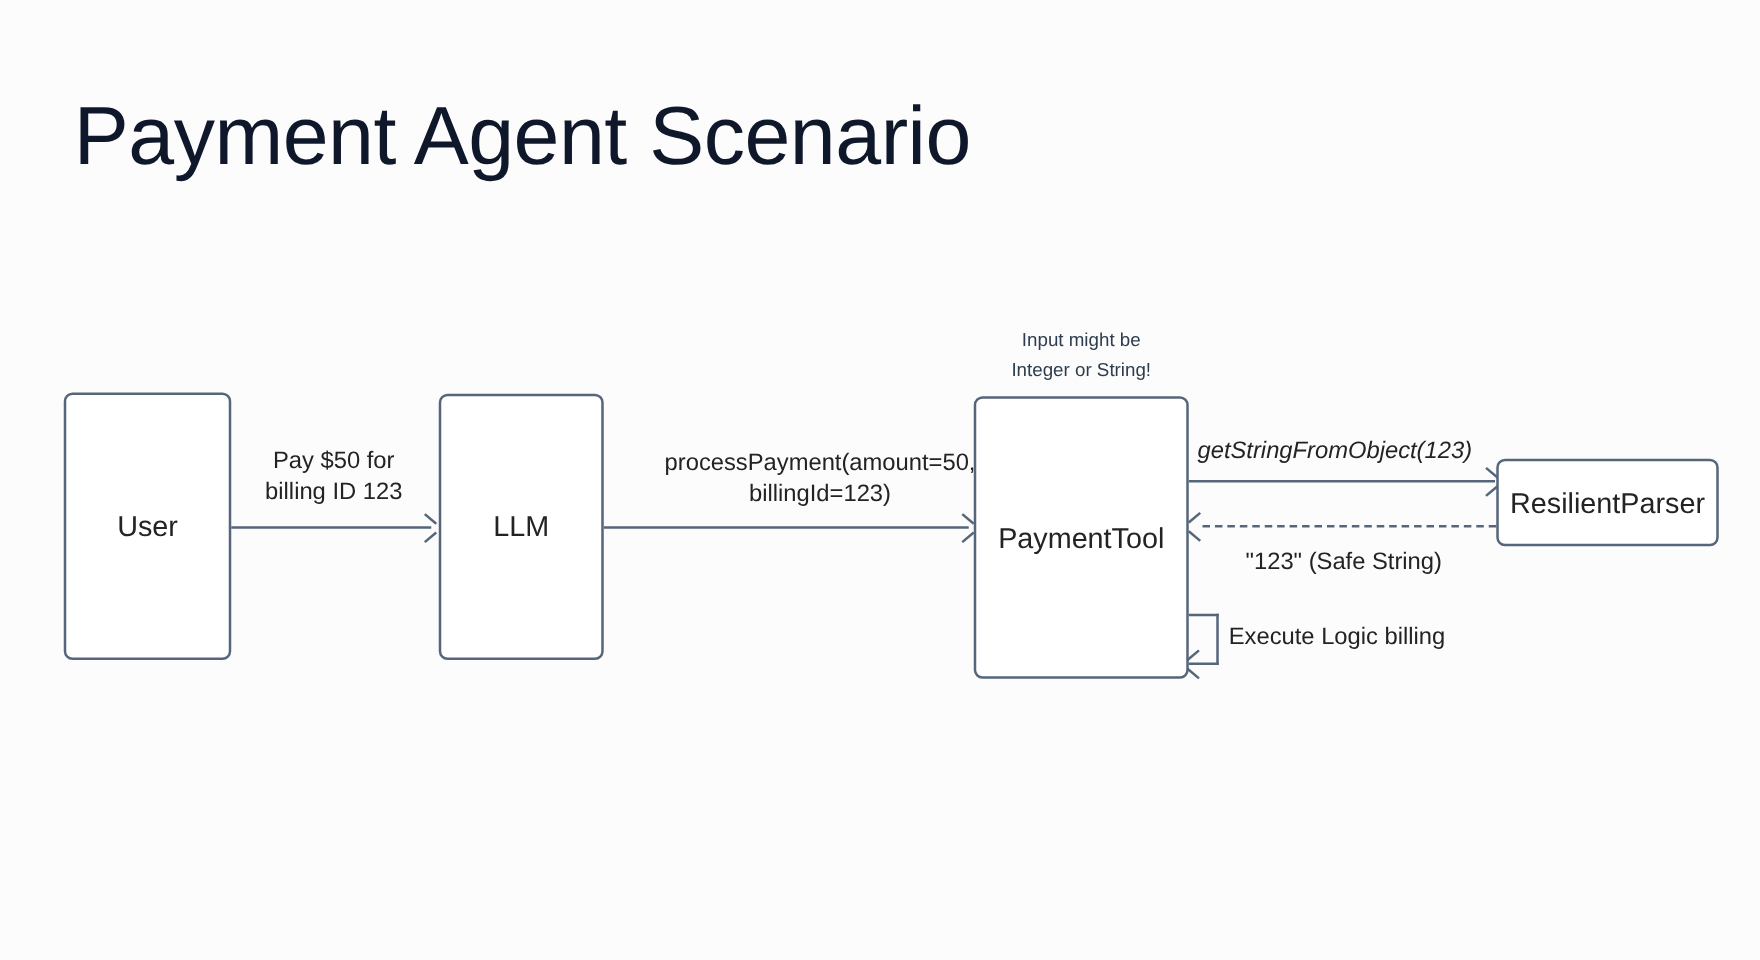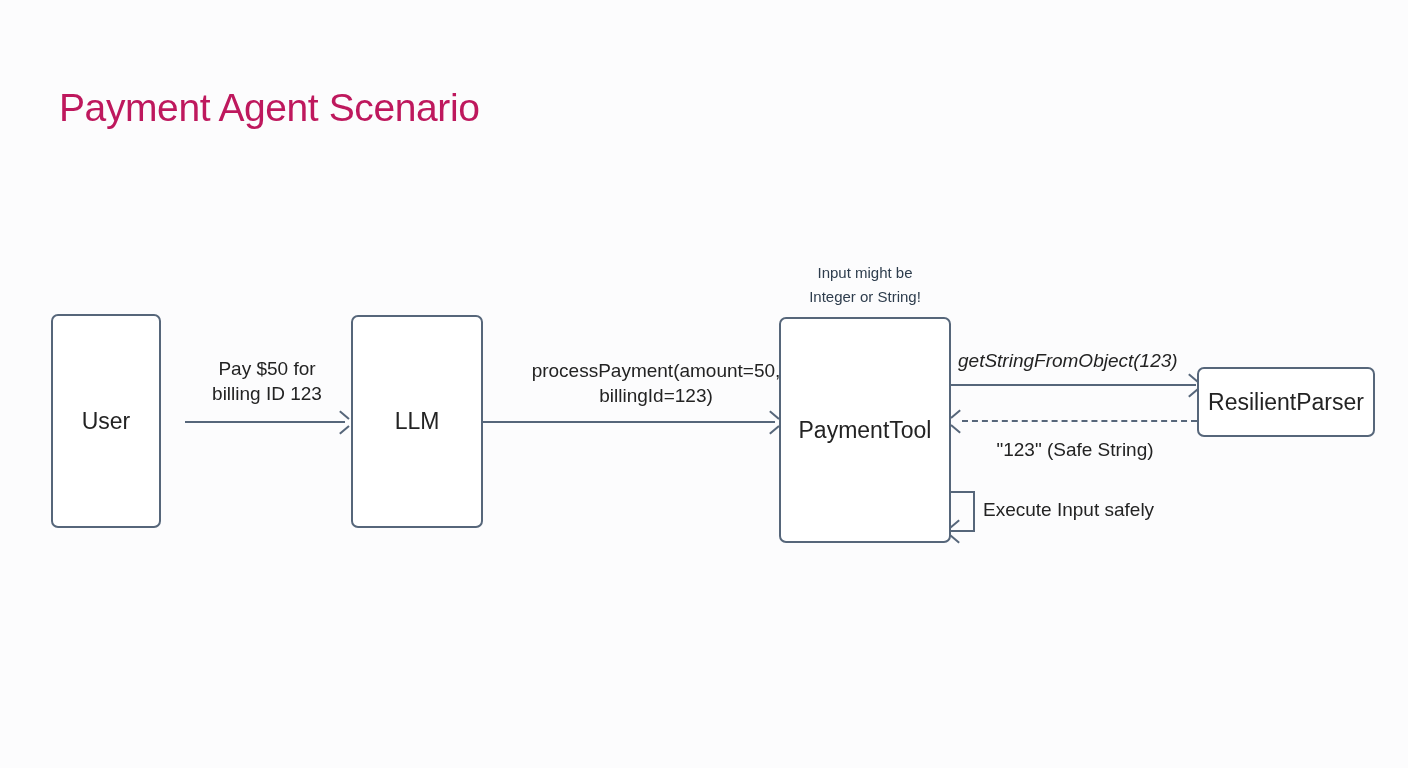--- a/index.html
+++ b/index.html
@@ -14,24 +14,24 @@
     background: #fcfcfd;
     overflow: hidden;
     font-family: "Liberation Sans", sans-serif;
   }
 
   
   #page-title {
     position: absolute;
     left: 59px;
     top: 70px;
-    font-size: 39px;
+    font-size: 66px;
     line-height: 76px;
     font-weight: 400;
-    color: #be185d;
+    color: #0f172a;
     letter-spacing: -0.4px;
     white-space: nowrap;
   }
 
   
   .node {
     position: absolute;
     box-sizing: border-box;
     border: 2px solid #56667a;
     border-radius: 7px;
@@ -39,21 +39,21 @@
     display: flex;
     align-items: center;
     justify-content: center;
   }
   .node-label {
     font-size: 23px;
     color: #232323;
     white-space: nowrap;
   }
 
-  #node-user        { left: 51px;  top: 314px; width: 110px; height: 214px; }
+  #node-user        { left: 51px;  top: 314px; width: 134px; height: 214px; }
   #node-llm         { left: 351px; top: 315px; width: 132px; height: 213px; }
   #node-paymenttool { left: 779px; top: 317px; width: 172px; height: 226px; }
   #node-parser      { left: 1197px; top: 367px; width: 178px; height: 70px; }
 
   
   .edge-line {
     position: absolute;
     background: #56667a;
     height: 2px;
   }
@@ -156,15 +156,15 @@
   <div class="edge-dashed" style="left:962px; top:420px; width:235px;"></div>
   <div class="arrowhead left" style="left:951px; top:414px;"></div>
   <div class="edge-label" id="label-parser-tool">"123" (Safe String)</div>
 
   <div class="edge-line" style="left:951px; top:491px; width:24px;"></div>
 
   <div class="edge-line" style="left:973px; top:491px; width:2px; height:41px;"></div>
 
   <div class="edge-line" style="left:951px; top:530px; width:24px;"></div>
   <div class="arrowhead left" style="left:950px; top:524px;"></div>
-  <div class="edge-label" id="label-selfloop">Execute Input safely</div>
+  <div class="edge-label" id="label-selfloop">Execute Logic billing</div>
 
 </div>
 
 </body></html>

